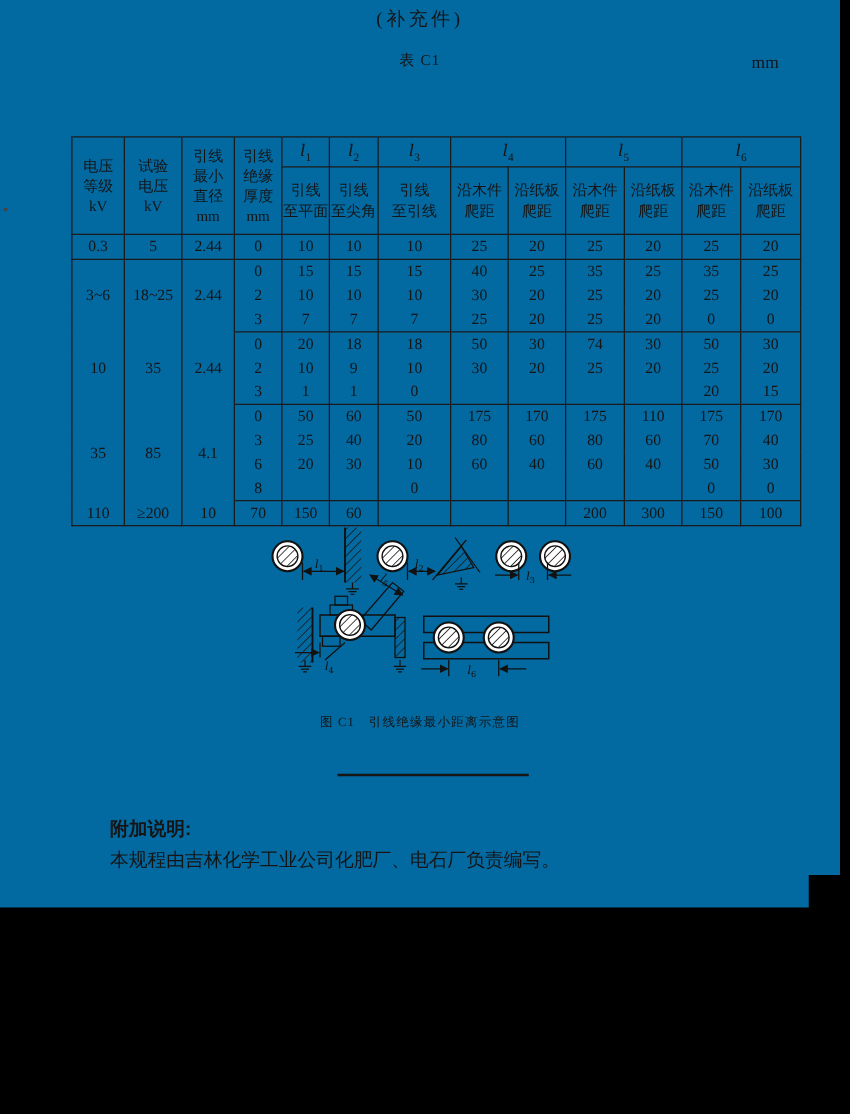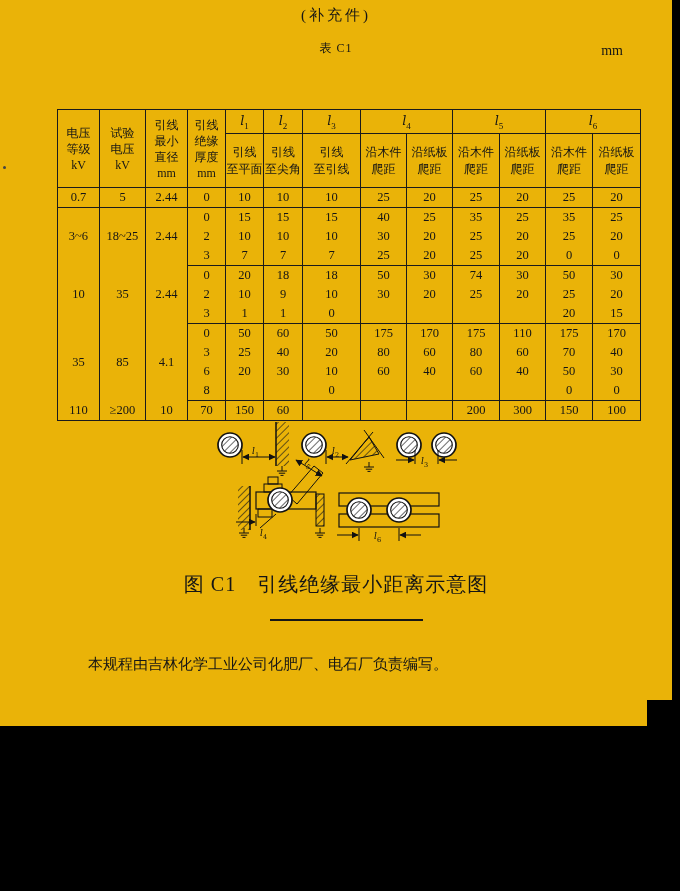--- a/index.html
+++ b/index.html
@@ -1,37 +1,37 @@
 <!DOCTYPE html>
 <html><head>
 <meta charset="utf-8">
 <style>
   html,body{margin:0;padding:0;background:#e8e8e8;}
-  .page{position:relative;width:680px;height:891px;background:#eab308;overflow:hidden;
+  .page{position:relative;width:680px;height:891px;background:#0369a1;overflow:hidden;
         font-family:"Liberation Serif","DejaVu Serif",serif;color:#151515;}
   .subtitle{position:absolute;top:6px;left:0;width:672px;text-align:center;
             font-size:15px;letter-spacing:3px;}
   .table-title{position:absolute;top:40px;left:0;width:672px;text-align:center;
                font-size:12px;letter-spacing:1px;}
   .unit-label{position:absolute;top:43px;right:57px;font-size:14px;}
   .doc-table{position:absolute;left:57px;top:63px;border-collapse:collapse;
              table-layout:fixed;border:1.6px solid #1b1b1b;margin-top:46px;}
   .doc-table th,.doc-table td{border-left:1px solid #1b1b1b;border-right:1px solid #1b1b1b;
              text-align:center;vertical-align:middle;font-weight:normal;padding:0;}
   .hdr-tall{white-space:pre-line;font-size:12px;line-height:16px;border-bottom:1.4px solid #1b1b1b;}
   .hdr-l{height:23px;border-bottom:1px solid #1b1b1b;font-size:13px;}
   .hdr-sub{white-space:pre-line;font-size:12px;line-height:17px;height:53px;border-bottom:1.4px solid #1b1b1b;}
   .lsym{font-style:italic;font-family:"DejaVu Serif",serif;}
   .lsub{font-size:9px;}
   .doc-table td{height:19px;font-size:12.5px;}
   .doc-table tr.group-end td{border-bottom:1px solid #1b1b1b;}
   .figure-wrap{position:absolute;left:208px;top:414px;width:266px;height:150px;}
   .dimlabel{font-size:9px;font-style:italic;font-family:"DejaVu Serif",serif;fill:#111;}
   .subscript{font-size:6.5px;font-style:normal;}
-  .caption{position:absolute;top:571px;left:0;width:672px;text-align:center;font-size:20px;letter-spacing:1px;}
+  .caption{position:absolute;top:571px;left:0;width:672px;text-align:center;font-size:10px;letter-spacing:1px;}
   .sep-line{position:absolute;top:619px;left:270px;width:153px;height:2px;background:#161616;}
   .notes{position:absolute;top:653px;left:88px;font-size:15px;line-height:22px;}
   .notes-heading{font-weight:bold;font-family:"Liberation Sans",sans-serif;margin-bottom:3px;}
   .band-bottom{position:absolute;top:726px;left:0;width:680px;height:165px;background:#000;}
   .strip-right{position:absolute;top:0;right:0;width:8px;height:891px;background:#000;}
   .corner-notch{position:absolute;top:700px;left:647px;width:33px;height:30px;background:#000;}
   .speck{position:absolute;top:166px;left:3px;width:3px;height:3px;background:#444;border-radius:50%;}
 </style>
 </head>
 <body>
@@ -97,21 +97,21 @@
           <th class="hdr-sub">沿纸板
 爬距</th>
           <th class="hdr-sub">沿木件
 爬距</th>
           <th class="hdr-sub">沿纸板
 爬距</th>
         </tr>
       </thead>
       <tbody>
         <tr class="group-end">
-          <td class="merged" rowspan="1">0.7</td>
+          <td class="merged" rowspan="1">0.3</td>
           <td class="merged" rowspan="1">5</td>
           <td class="merged" rowspan="1">2.44</td>
           <td>0</td>
           <td>10</td>
           <td>10</td>
           <td>10</td>
           <td>25</td>
           <td>20</td>
           <td>25</td>
           <td>20</td>
@@ -348,20 +348,21 @@
         <line x1="213" y1="121" x2="192" y2="121" stroke-width="1" marker-end="url(#ar)"></line>
       </g>
       <text class="dimlabel" x="166" y="125"><tspan>l</tspan><tspan class="subscript" dy="2.5">6</tspan></text>
     </svg>
   </div>
 
   <div class="caption">图 C1　引线绝缘最小距离示意图</div>
   <div class="sep-line"></div>
 
   <div class="notes">
+    <div class="notes-heading">附加说明:</div>
     <div>本规程由吉林化学工业公司化肥厂、电石厂负责编写。</div>
   </div>
 
   <div class="speck"></div>
   <div class="corner-notch"></div>
   <div class="strip-right"></div>
   <div class="band-bottom"></div>
 </div>
 
 </body></html>

